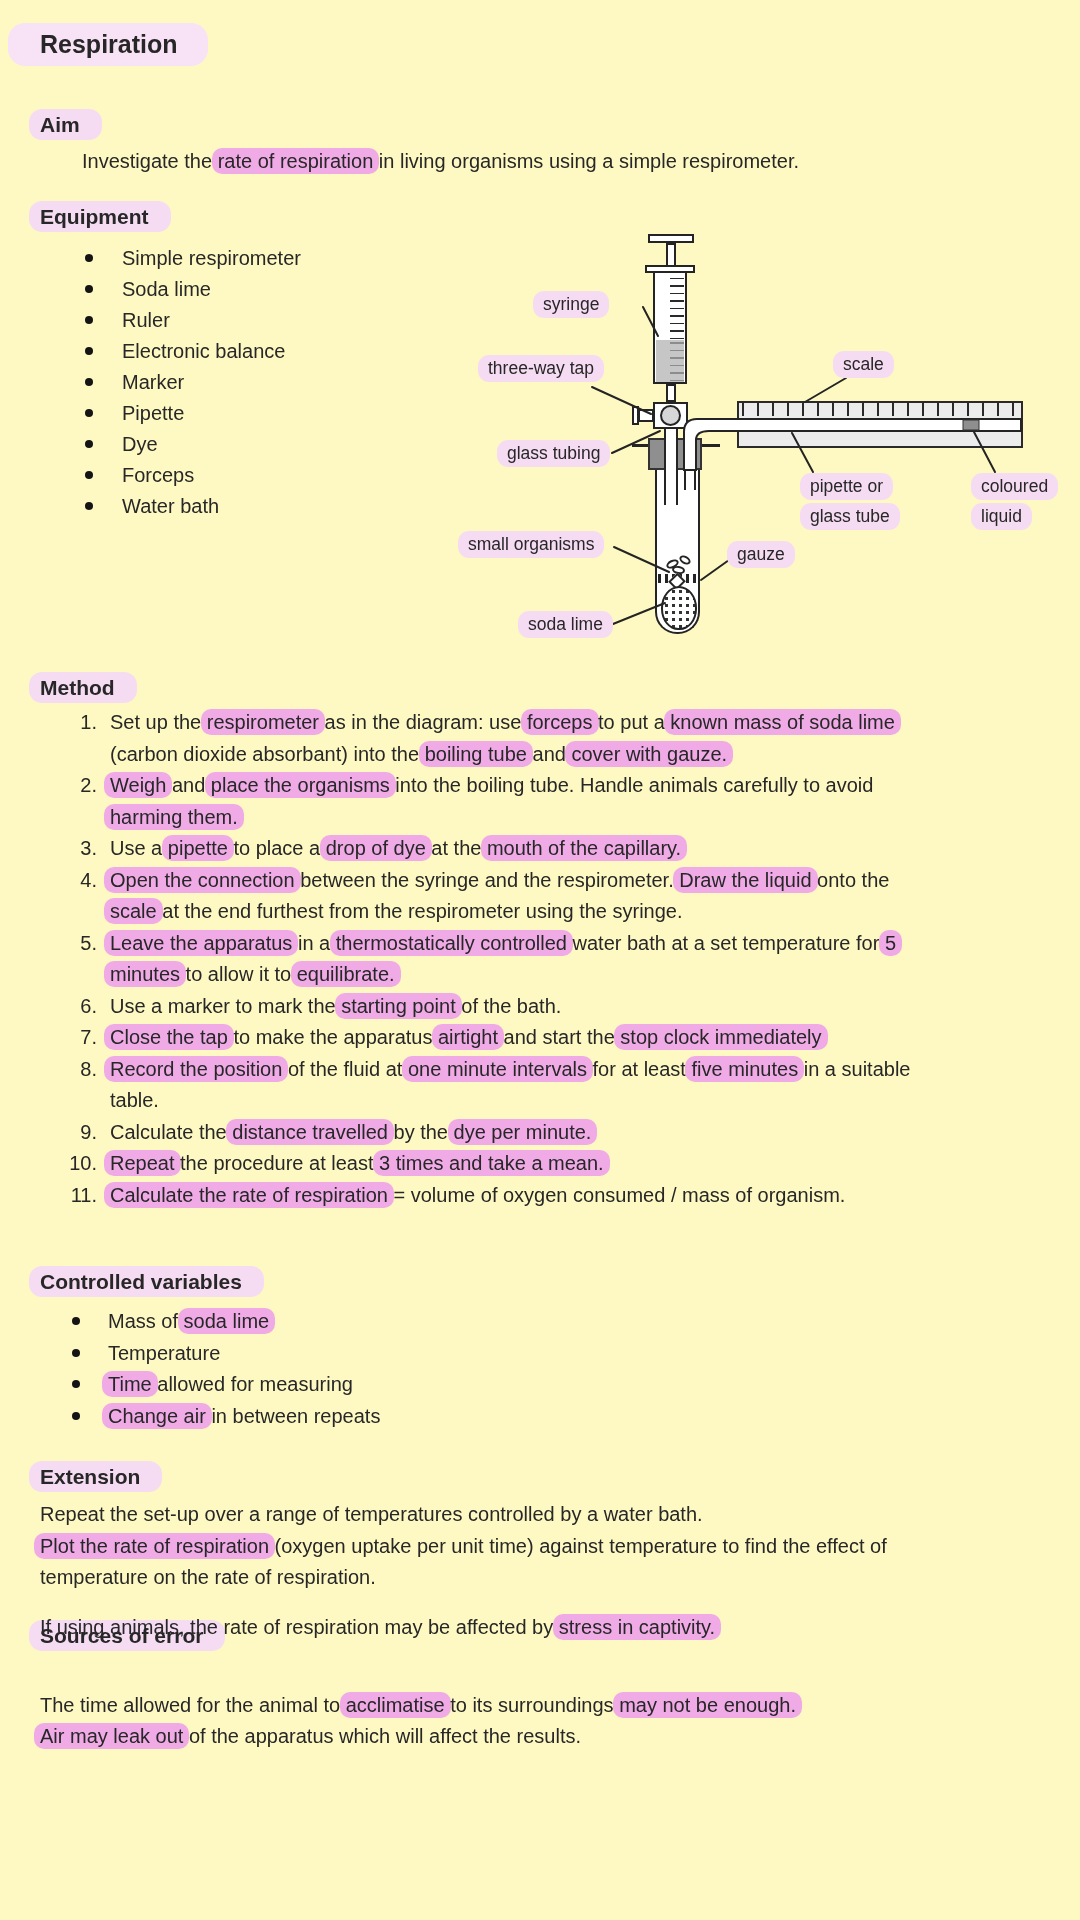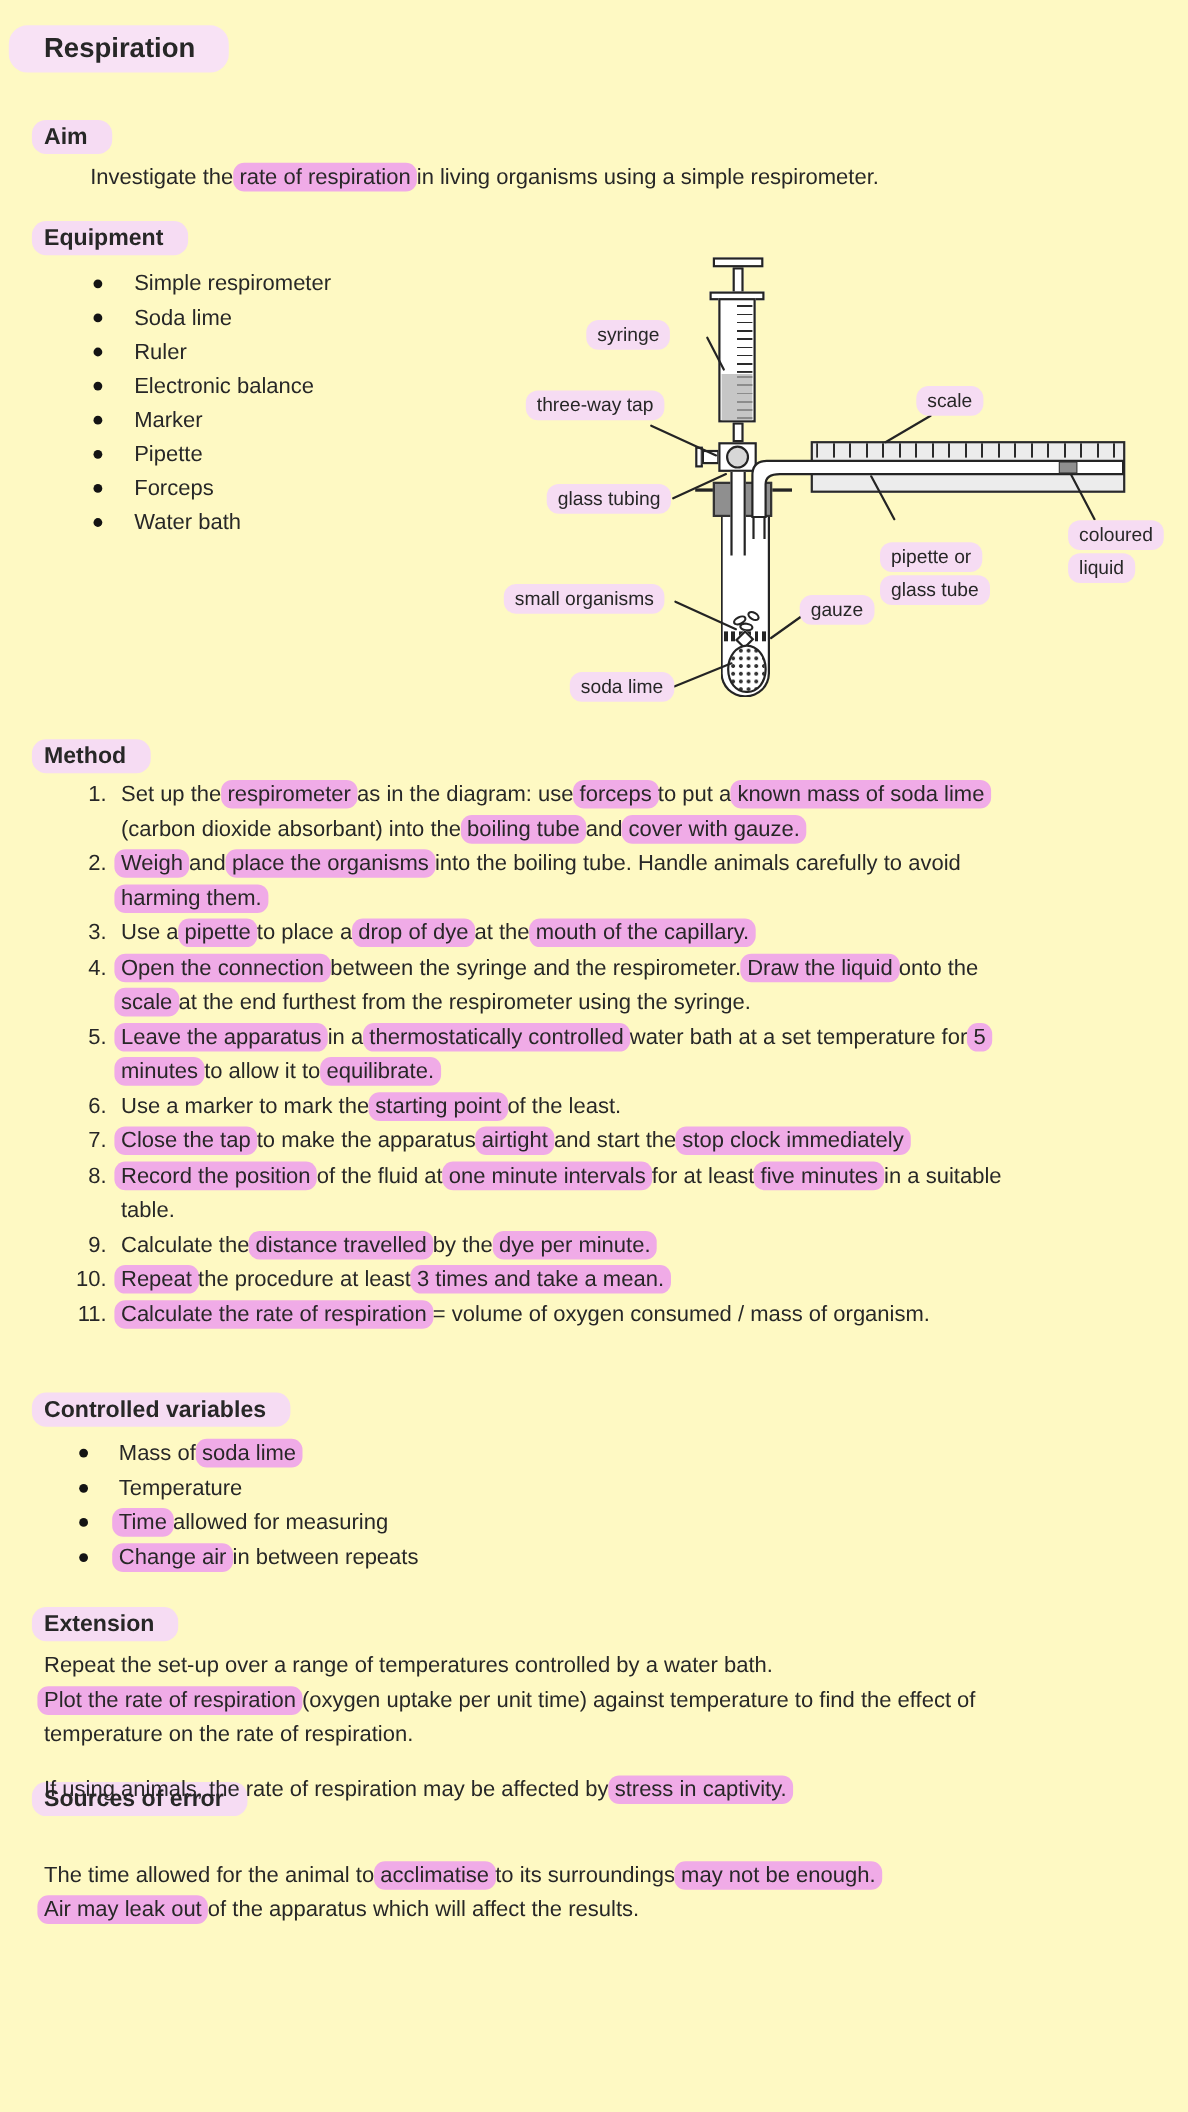--- a/index.html
+++ b/index.html
@@ -48,20 +48,21 @@
   <div class="sec-h" style="left:40px;top:204px;">
     <span class="pill-h">Equipment</span>
   </div>
   <div class="list" style="top:243px;">
     <div class="eq-row"><span class="dot"></span><span>Simple respirometer</span></div>
     <div class="eq-row"><span class="dot"></span><span>Soda lime</span></div>
     <div class="eq-row"><span class="dot"></span><span>Ruler</span></div>
     <div class="eq-row"><span class="dot"></span><span>Electronic balance</span></div>
     <div class="eq-row"><span class="dot"></span><span>Marker</span></div>
     <div class="eq-row"><span class="dot"></span><span>Pipette</span></div>
+    <div class="eq-row"><span class="dot"></span><span>Dye</span></div>
     <div class="eq-row"><span class="dot"></span><span>Forceps</span></div>
     <div class="eq-row"><span class="dot"></span><span>Water bath</span></div>
   </div>
 
   <div class="dg outline" style="left:648px;top:234px;width:46px;height:9px;"></div>
   <div class="dg outline" style="left:666px;top:243px;width:10px;height:24px;"></div>
   <div class="dg outline" style="left:645px;top:265px;width:50px;height:8px;"></div>
   <div class="dg outline" style="left:653px;top:271px;width:34px;height:113px;"></div>
   <div class="dg" style="left:670px;top:277px;width:14px;height:62px;background:repeating-linear-gradient(0deg,#2a2a2a 0 1.5px,transparent 1.5px 7.5px);"></div>
   <div class="dg" style="left:656px;top:340px;width:28px;height:42px;background:#c6c6c6;"></div>
@@ -107,39 +108,39 @@
     </g>
   </svg>
 
   <div class="dlabel" style="left:533px;top:291px;"><span>syringe</span></div>
   <div class="dlabel" style="left:478px;top:355px;"><span>three-way tap</span></div>
   <div class="dlabel" style="left:497px;top:440px;"><span>glass tubing</span></div>
   <div class="dlabel" style="left:458px;top:531px;"><span>small organisms</span></div>
   <div class="dlabel" style="left:518px;top:611px;"><span>soda lime</span></div>
   <div class="dlabel" style="left:833px;top:351px;"><span>scale</span></div>
   <div class="dlabel" style="left:727px;top:541px;"><span>gauze</span></div>
-  <div class="dlabel" style="left:800px;top:473px;margin-top:20px;">
+  <div class="dlabel" style="left:800px;top:473px;">
     <span>pipette or</span><br>
     <span class="l2">glass tube</span>
   </div>
   <div class="dlabel" style="left:971px;top:473px;">
     <span>coloured</span><br>
     <span class="l2">liquid</span>
   </div>
 
   <div class="sec-h" style="left:40px;top:675px;">
     <span class="pill-h">Method</span>
   </div>
   <div class="list" style="top:707px;">
     <div class="m-item"><span class="m-num">1.</span><span class="m-text"><span>Set up the </span><span class="hl">respirometer</span><span> as in the diagram: use </span><span class="hl">forceps</span><span> to put a </span><span class="hl">known mass of soda lime</span><br><span>(carbon dioxide absorbant) into the </span><span class="hl">boiling tube</span><span> and </span><span class="hl">cover with gauze.</span></span></div>
     <div class="m-item"><span class="m-num">2.</span><span class="m-text"><span class="hl">Weigh</span><span> and </span><span class="hl">place the organisms</span><span> into the boiling tube. Handle animals carefully to avoid</span><br><span class="hl">harming them.</span></span></div>
     <div class="m-item"><span class="m-num">3.</span><span class="m-text"><span>Use a </span><span class="hl">pipette</span><span> to place a </span><span class="hl">drop of dye</span><span> at the </span><span class="hl">mouth of the capillary.</span></span></div>
     <div class="m-item"><span class="m-num">4.</span><span class="m-text"><span class="hl">Open the connection</span><span> between the syringe and the respirometer. </span><span class="hl">Draw the liquid</span><span> onto the</span><br><span class="hl">scale</span><span> at the end furthest from the respirometer using the syringe.</span></span></div>
     <div class="m-item"><span class="m-num">5.</span><span class="m-text"><span class="hl">Leave the apparatus</span><span> in a </span><span class="hl">thermostatically controlled</span><span> water bath at a set temperature for </span><span class="hl">5</span><br><span class="hl">minutes</span><span> to allow it to </span><span class="hl">equilibrate.</span></span></div>
-    <div class="m-item"><span class="m-num">6.</span><span class="m-text"><span>Use a marker to mark the </span><span class="hl">starting point</span><span> of the least.</span></span></div>
+    <div class="m-item"><span class="m-num">6.</span><span class="m-text"><span>Use a marker to mark the </span><span class="hl">starting point</span><span> of the bath.</span></span></div>
     <div class="m-item"><span class="m-num">7.</span><span class="m-text"><span class="hl">Close the tap</span><span> to make the apparatus </span><span class="hl">airtight</span><span> and start the </span><span class="hl">stop clock immediately</span></span></div>
     <div class="m-item"><span class="m-num">8.</span><span class="m-text"><span class="hl">Record the position</span><span> of the fluid at </span><span class="hl">one minute intervals</span><span> for at least </span><span class="hl">five minutes</span><span> in a suitable</span><br><span>table.</span></span></div>
     <div class="m-item"><span class="m-num">9.</span><span class="m-text"><span>Calculate the </span><span class="hl">distance travelled</span><span> by the </span><span class="hl">dye per minute.</span></span></div>
     <div class="m-item"><span class="m-num">10.</span><span class="m-text"><span class="hl">Repeat</span><span> the procedure at least </span><span class="hl">3 times and take a mean.</span></span></div>
     <div class="m-item"><span class="m-num">11.</span><span class="m-text"><span class="hl">Calculate the rate of respiration</span><span> = volume of oxygen consumed / mass of organism.</span></span></div>
   </div>
 
   <div class="sec-h" style="left:40px;top:1269px;">
     <span class="pill-h">Controlled variables</span>
   </div>

